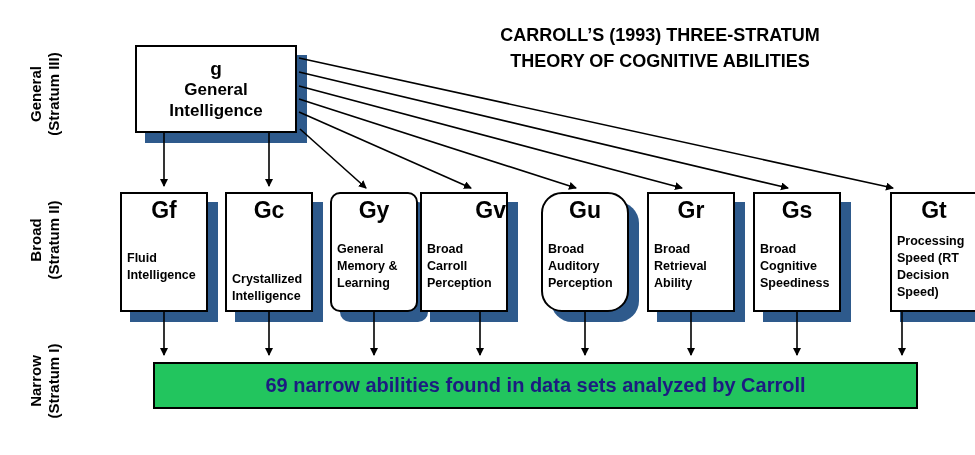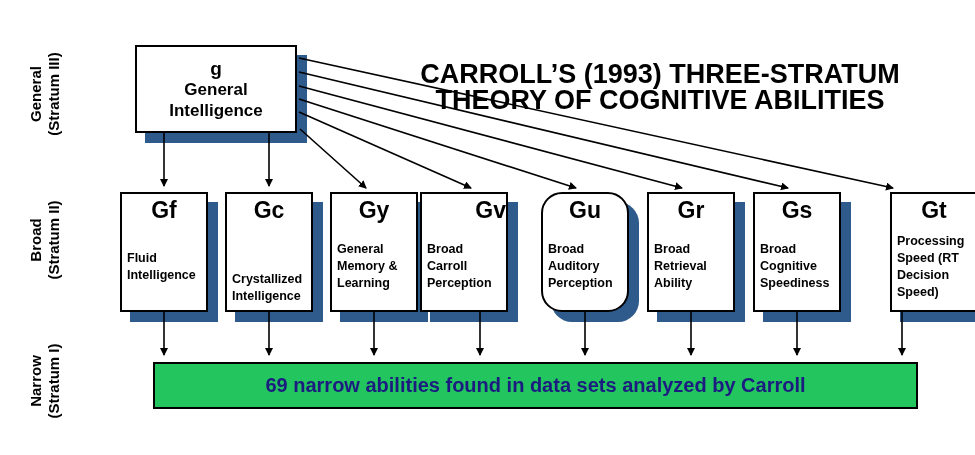--- a/index.html
+++ b/index.html
@@ -25,24 +25,23 @@
     line-height:18px;
     color:var(--ink);
     white-space:nowrap;
   }
   
   #title{
     position:absolute;
     left:400px;top:22px;width:520px;
     text-align:center;
     font-weight:bold;
-    font-size:27px;
+    font-size:18px;
     line-height:26px;
     color:var(--ink);
-    margin-top:39px;
   }
   
   #g-box{
     position:absolute;
     left:135px;top:45px;width:162px;height:88px;
     background:#ffffff;
     border:2px solid var(--ink);
     box-shadow:10px 10px 0 var(--shadow-blue);
     box-sizing:border-box;
     display:flex;flex-direction:column;
@@ -129,21 +128,21 @@
         <div class="broad-desc-wrap">
           <div class="broad-desc">Fluid Intelligence</div>
         </div>
       </div>
       <div class="broad-box" style="left: 225px; gap: 43px;">
         <div class="broad-code">Gc</div>
         <div class="broad-desc-wrap">
           <div class="broad-desc">Crystallized Intelligence</div>
         </div>
       </div>
-      <div class="broad-box" style="left: 330px;">
+      <div class="broad-box" style="left: 330px; border-radius: 10px;">
         <div class="broad-code">Gy</div>
         <div class="broad-desc-wrap">
           <div class="broad-desc">General Memory &amp; Learning</div>
         </div>
       </div>
       <div class="broad-box" style="left: 420px; align-items: flex-end;">
         <div class="broad-code">Gv</div>
         <div class="broad-desc-wrap">
           <div class="broad-desc">Broad Carroll Perception</div>
         </div>

